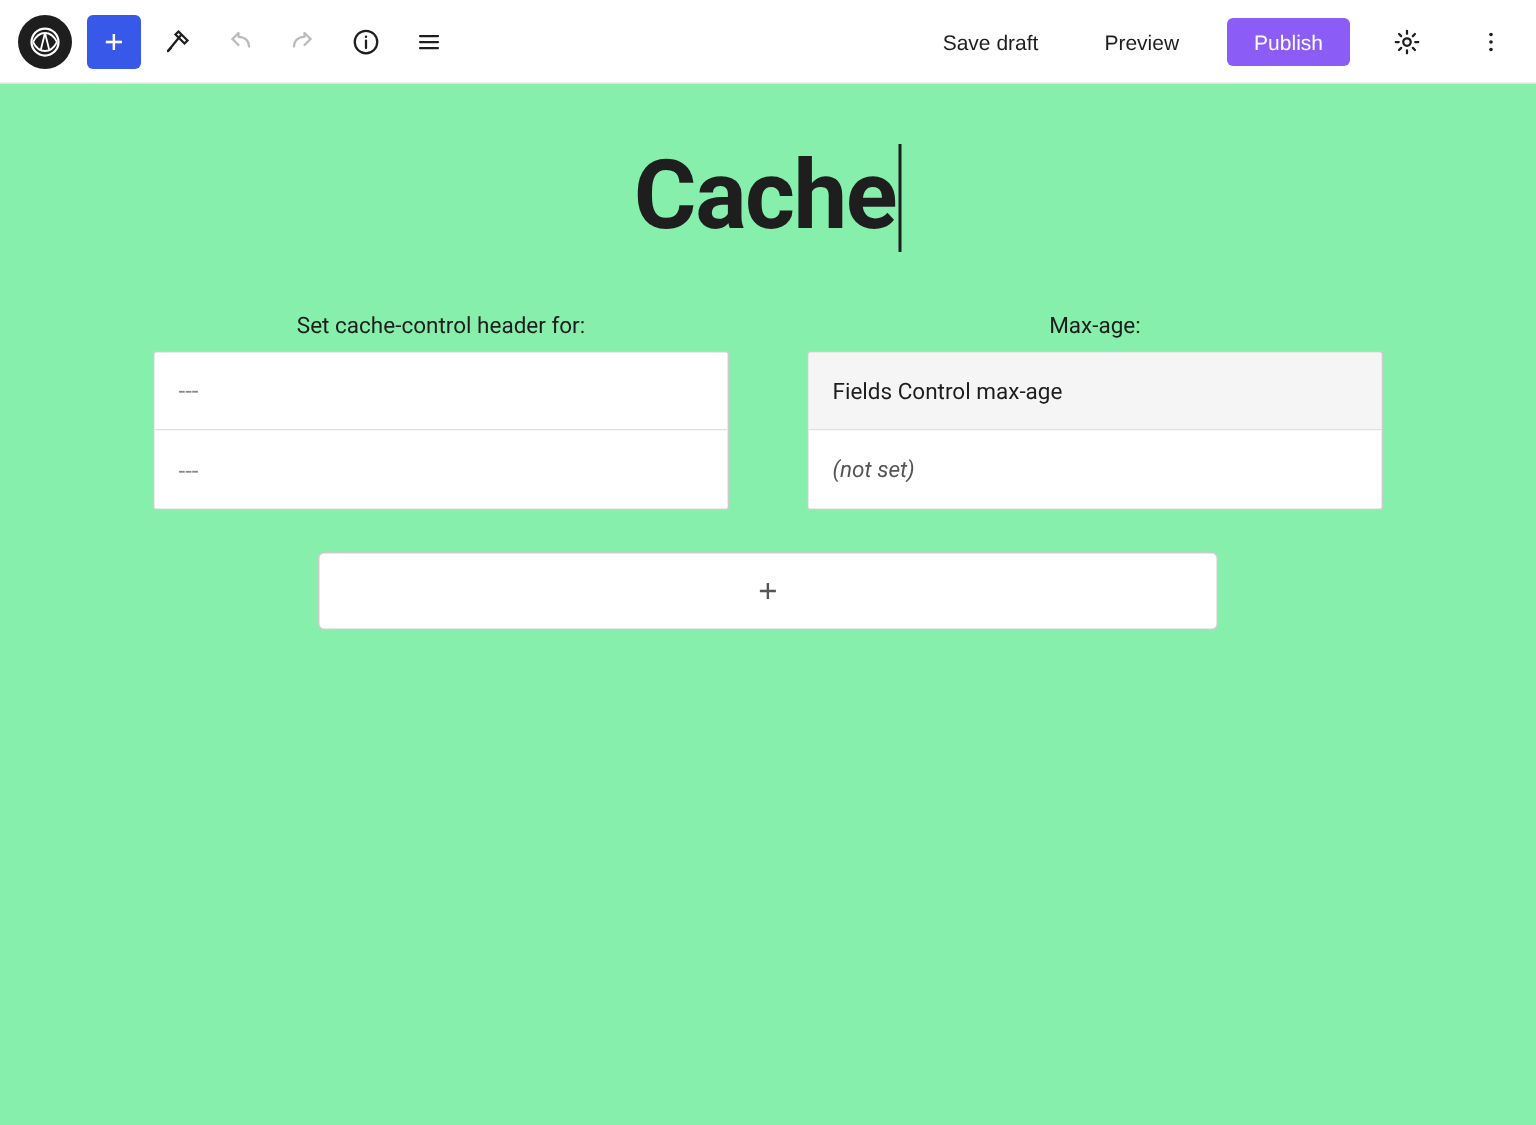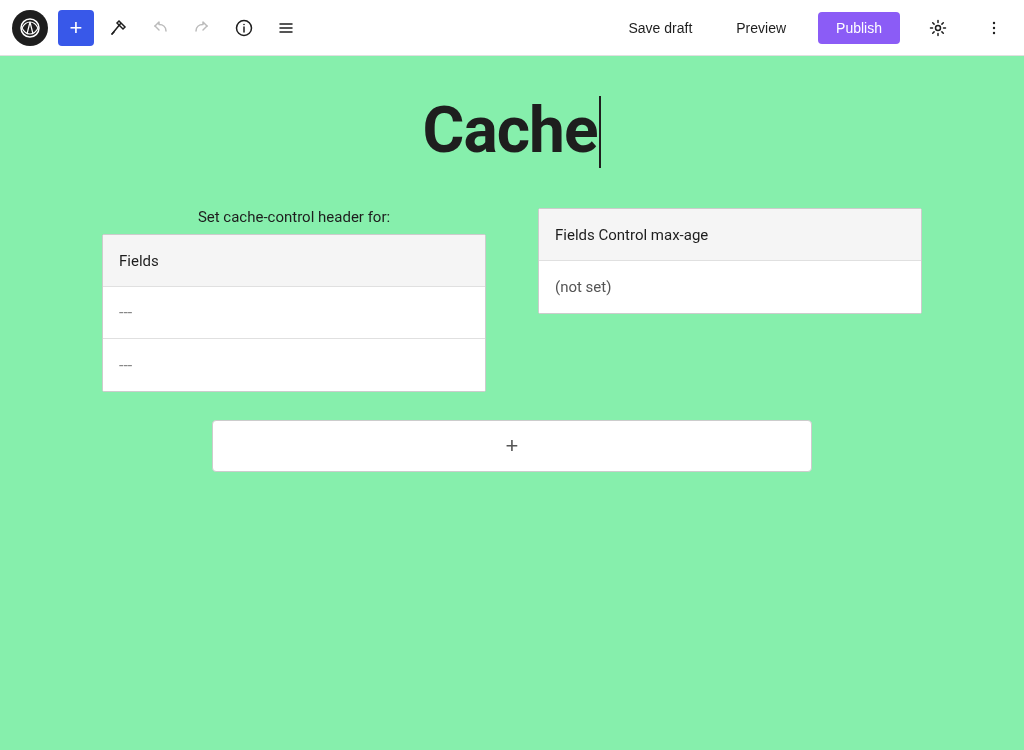--- a/index.html
+++ b/index.html
@@ -176,21 +176,21 @@
       color: #1e1e1e;
       border-bottom: 1px solid #e0e0e0;
       background: #fff;
       cursor: pointer;
       min-height: 52px;
       display: flex;
       align-items: center;
     }
     .table-row:last-child { border-bottom: none; }
     .table-row.shaded { background: #f5f5f5; }
-    .table-row.italic { color: #555; }
+    .table-row.italic { font-style: italic; color: #555; }
     .table-row.separator { color: #888; font-size: 16px; }
 
     
     .add-row-btn {
       width: 600px;
       height: 52px;
       border: 1px solid #ccc;
       background: #fff;
       border-radius: 4px;
       font-size: 22px;
@@ -284,27 +284,27 @@
   <div class="title-area">
     <h1 class="page-title">Cache</h1>
     <div class="title-cursor"></div>
   </div>
 
   <div class="tables-wrapper">
 
     <div class="table-section">
       <div class="table-header">Set cache-control header for:</div>
       <div class="table-body">
-        <div class="table-row shaded">Fields</div>
         <div class="table-row separator">---</div>
         <div class="table-row separator">---</div>
       </div>
     </div>
 
     <div class="table-section">
+      <div class="table-header">Max-age:</div>
       <div class="table-body">
         <div class="table-row shaded">Fields Control max-age</div>
         <div class="table-row italic">(not set)</div>
       </div>
     </div>
 
   </div>
 
   <button class="add-row-btn">+</button>
 

